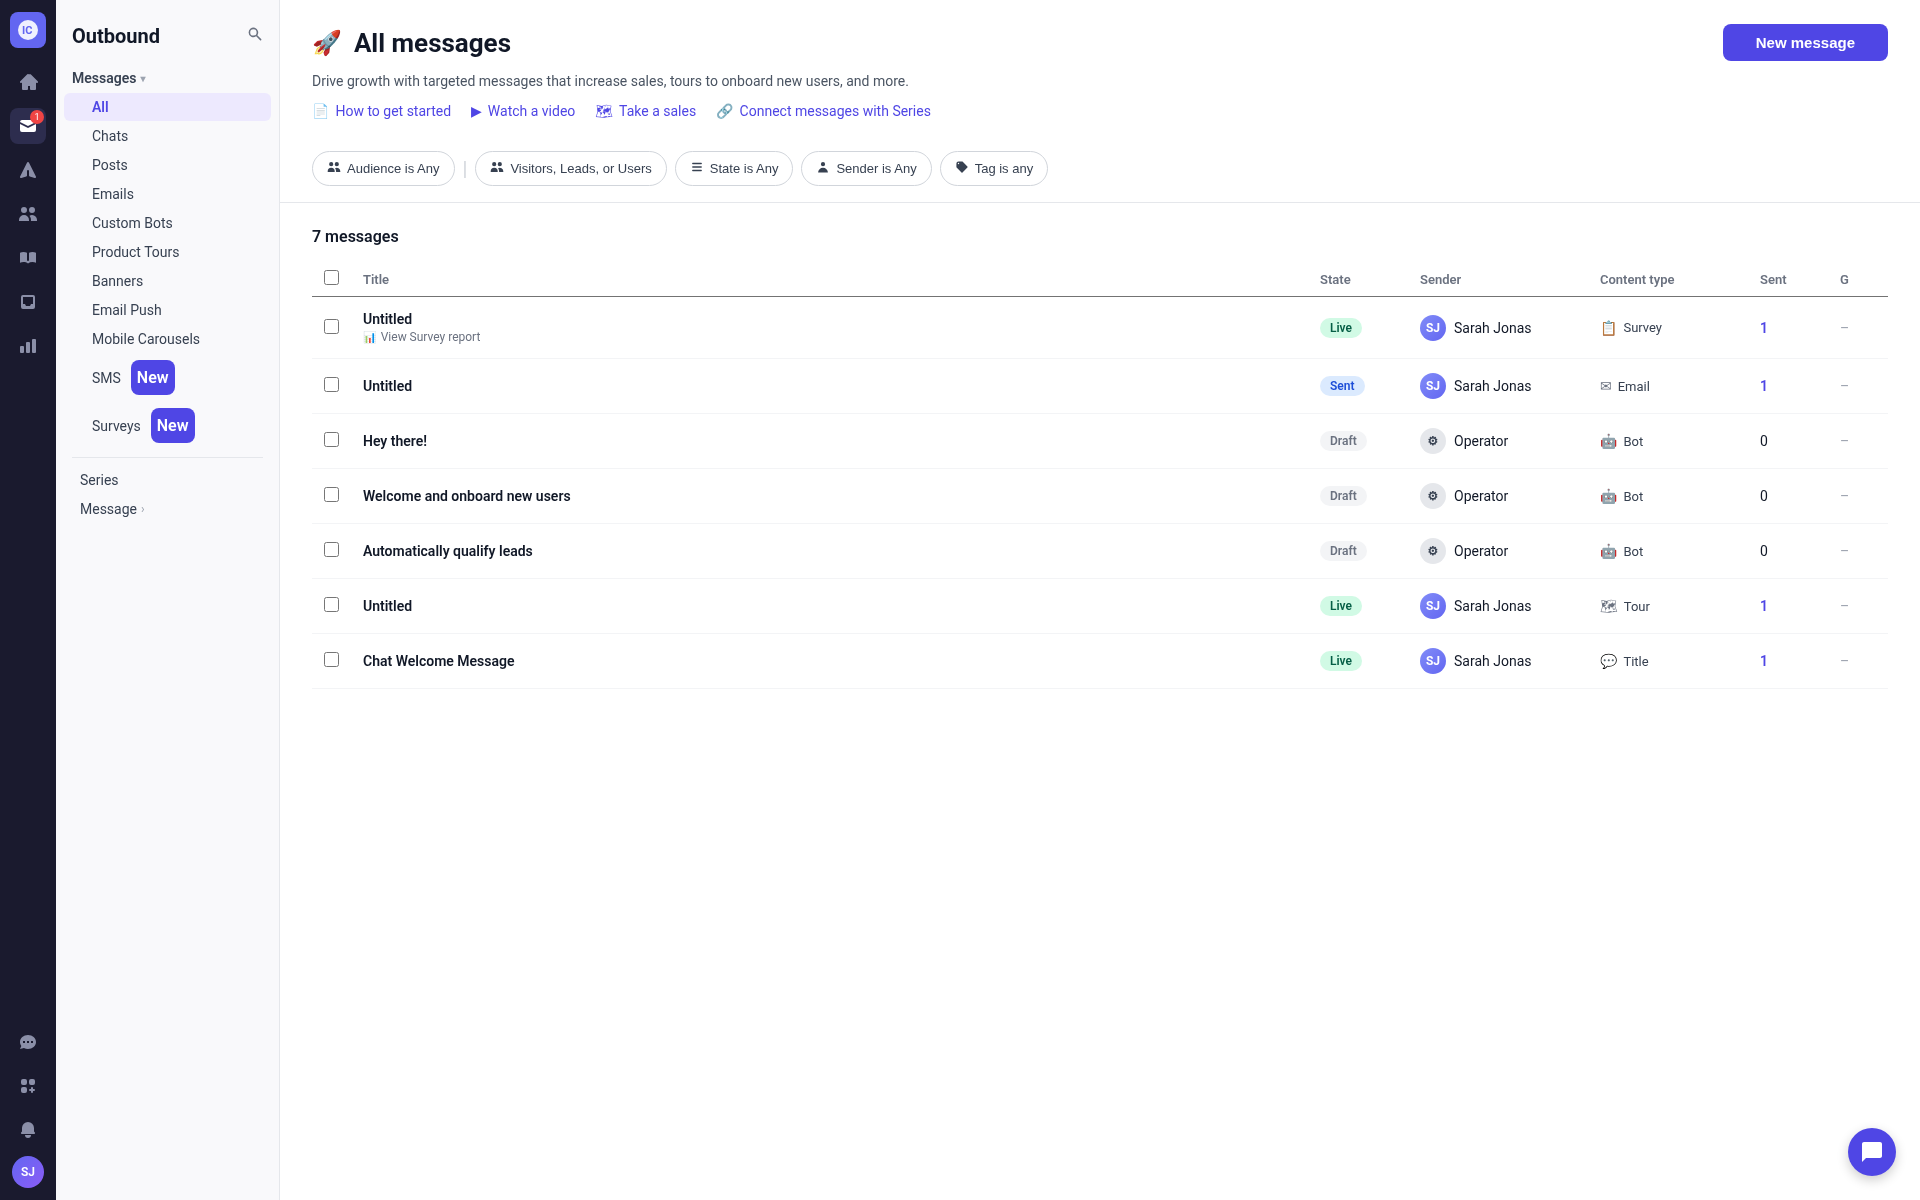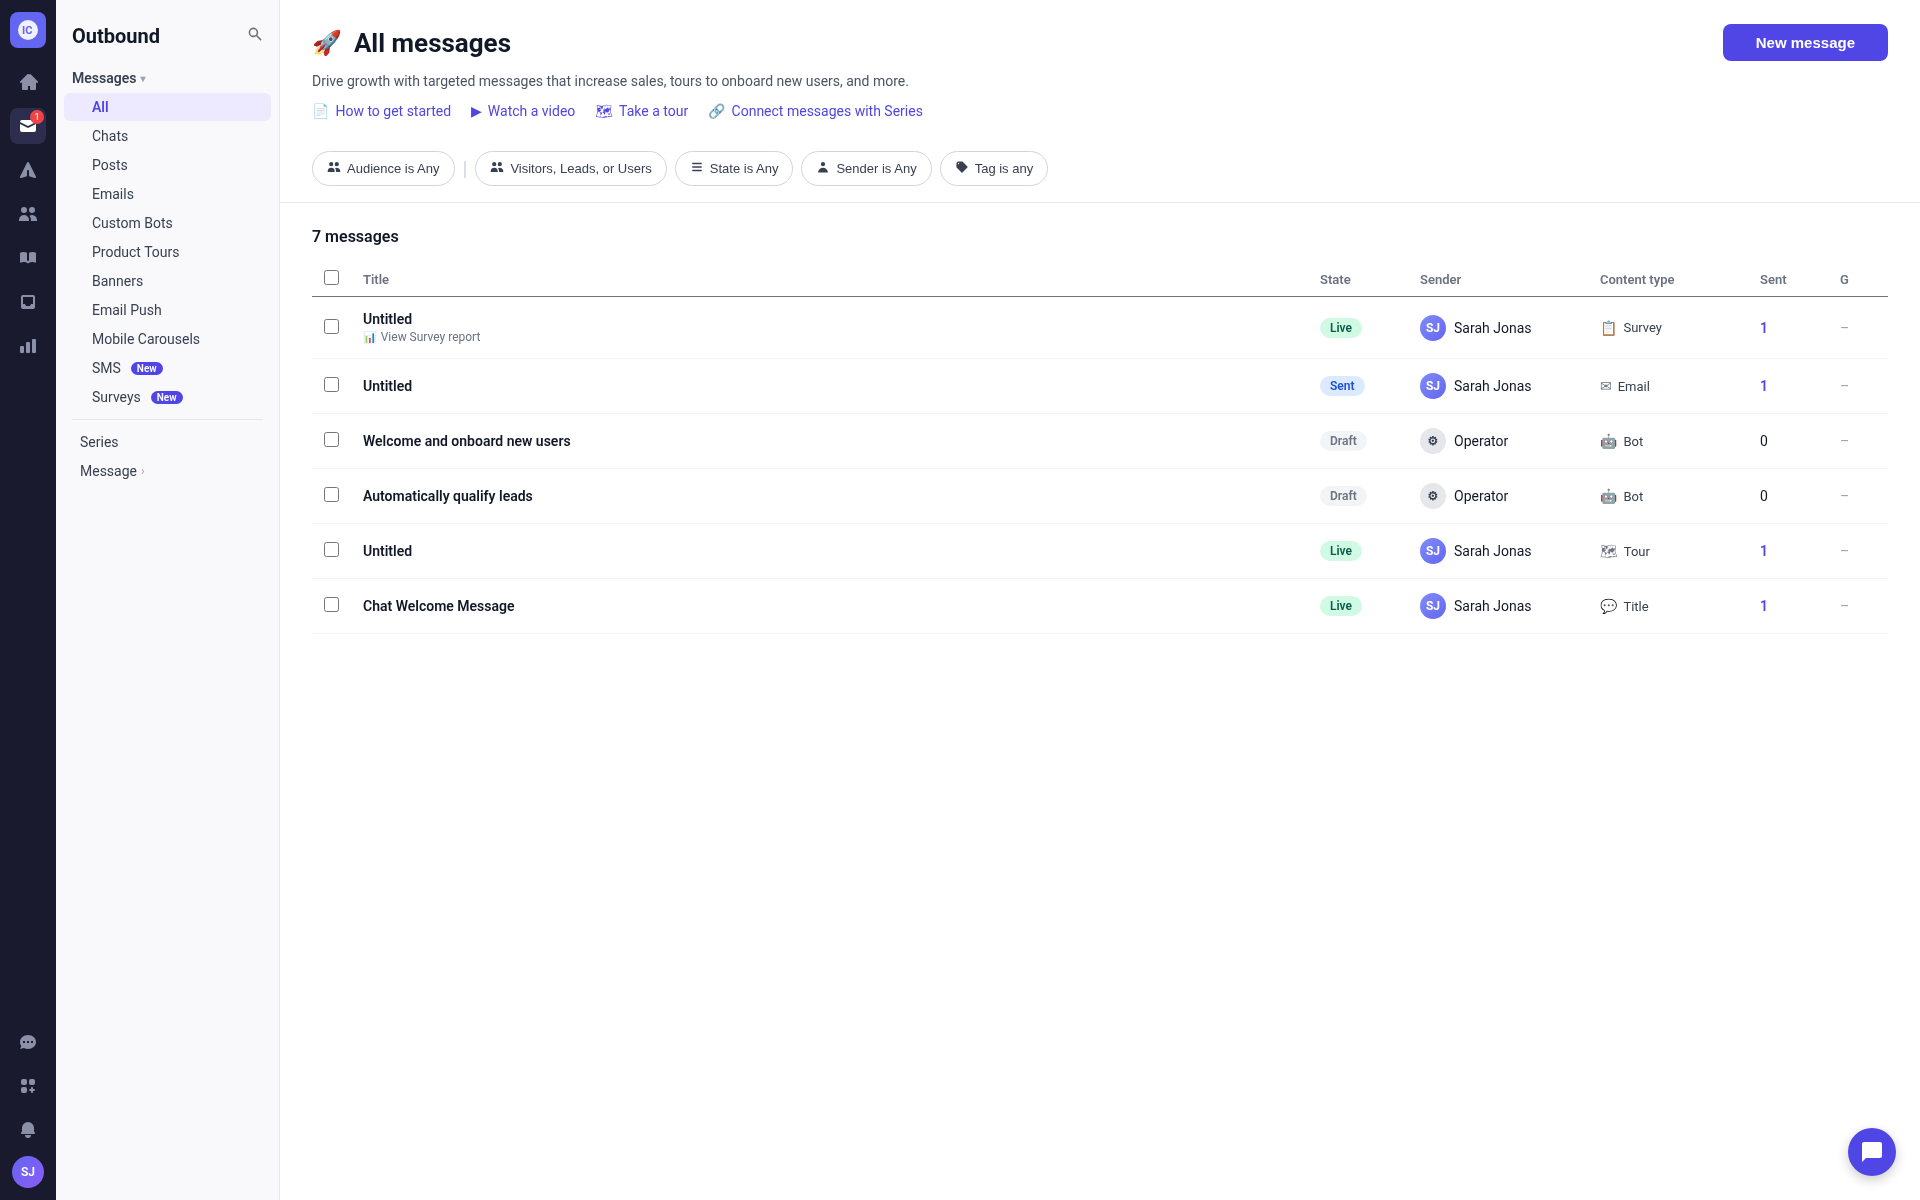--- a/index.html
+++ b/index.html
@@ -96,24 +96,24 @@
       border-radius: 6px;
       margin: 1px 8px;
       gap: 6px;
     }
     .sidebar-nav-item.active {
       background: #ede9fe;
       color: #4f46e5;
       font-weight: 600;
     }
     .new-badge {
-      font-size: 10px;
+      font-size: 16px;
       background: #4f46e5;
       color: #fff;
-      padding: 1px 6px;
+      padding: 8px 6px;
       border-radius: 8px;
       font-weight: 600;
       margin-left: 4px;
     }
     .sidebar-standalone {
       padding: 6px 16px 6px 16px;
       font-size: 14px;
       color: #374151;
       cursor: pointer;
       border-radius: 6px;
@@ -453,21 +453,21 @@
       <a class="quick-link" href="#">
         <span>📄</span>
         <span>How to get started</span>
       </a>
       <a class="quick-link" href="#">
         <span>▶</span>
         <span>Watch a video</span>
       </a>
       <a class="quick-link" href="#">
         <span>🗺</span>
-        <span>Take a tour</span>
+        <span>Take a sales</span>
       </a>
       <a class="quick-link" href="#">
         <span>🔗</span>
         <span>Connect messages with Series</span>
       </a>
     </div>
   </div>
 
   <div class="filters-bar">
     <button class="filter-btn">
@@ -597,20 +597,50 @@
     </td>
     <td class="col-g">
       <span class="dash-val">–</span>
     </td>
   </tr>
           <tr>
     <td class="col-checkbox">
       <input type="checkbox" style="">
     </td>
     <td class="col-title">
+      <div class="title-main">Hey there!</div>
+
+    </td>
+    <td class="col-state">
+      <span class="state-badge state-draft">Draft</span>
+    </td>
+    <td class="col-sender">
+      <div class="sender-cell">
+        <div class="sender-avatar avatar-operator">⚙</div>
+        <span>Operator</span>
+      </div>
+    </td>
+    <td class="col-content">
+      <div class="content-type-cell">
+        <span class="content-icon">🤖</span>
+        <span>Bot</span>
+      </div>
+    </td>
+    <td class="col-sent">
+      <span class="">0</span>
+    </td>
+    <td class="col-g">
+      <span class="dash-val">–</span>
+    </td>
+  </tr>
+          <tr>
+    <td class="col-checkbox">
+      <input type="checkbox" style="">
+    </td>
+    <td class="col-title">
       <div class="title-main">Welcome and onboard new users</div>
 
     </td>
     <td class="col-state">
       <span class="state-badge state-draft">Draft</span>
     </td>
     <td class="col-sender">
       <div class="sender-cell">
         <div class="sender-avatar avatar-operator">⚙</div>
         <span>Operator</span>

